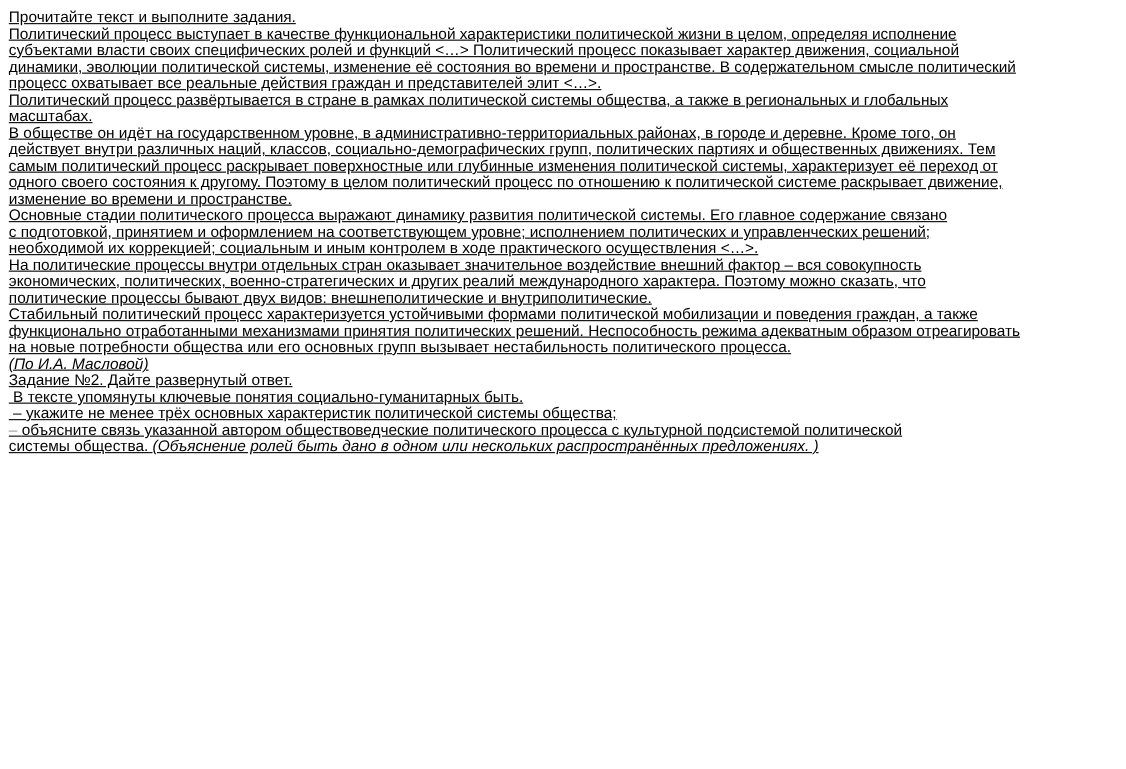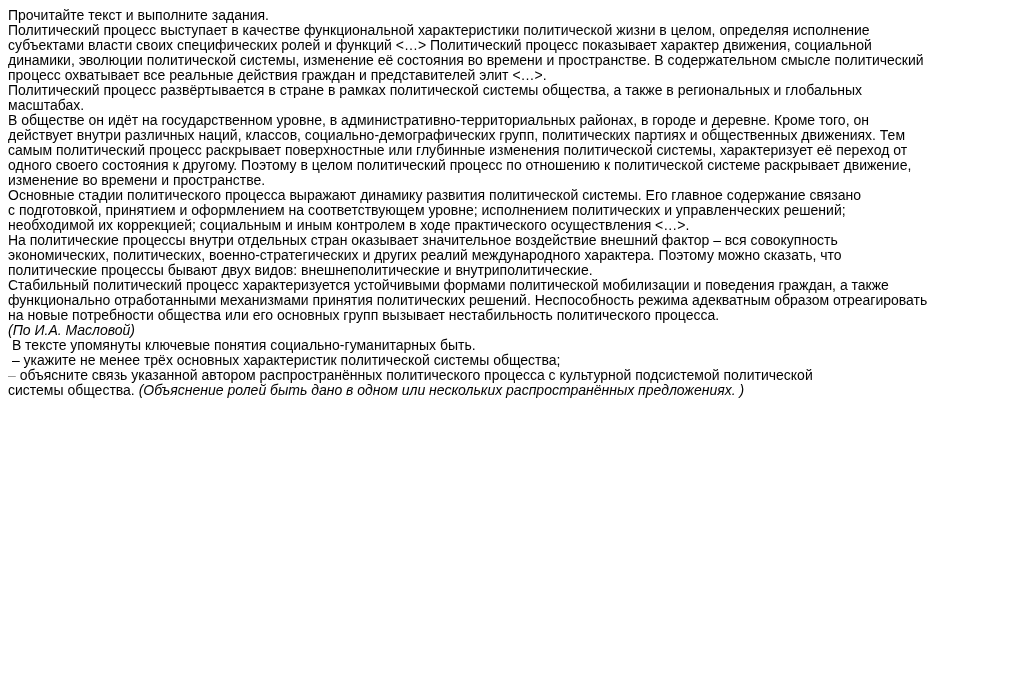--- a/index.html
+++ b/index.html
@@ -11,20 +11,21 @@
   }
   body {
     font-family: "Liberation Sans", "DejaVu Sans", sans-serif;
     font-size: 14px;
     line-height: 15px;
     color: #000000;
   }
   .doc {
     padding: 8px;
     width: 1024px;
+    text-decoration: underline;
   }
   .doc p {
     white-space: pre-wrap;
     margin: 0;
   }
   .mt-a { margin-top: 13px; }   
   .mt-b { margin-top: 14px; }   
   .mt-c { margin-top: 15px; }   
   .mt-d { margin-top: 17px; }   
   .mt-e { margin-top: 10px; }   
@@ -72,22 +73,23 @@
   <p class="mt-d">На политические процессы внутри отдельных стран оказывает значительное воздействие внешний фактор – вся совокупность
 экономических, политических, военно-стратегических и других реалий международного характера. Поэтому можно сказать, что
 политические процессы бывают двух видов: внешнеполитические и внутриполитические.</p>
 
   <p class="mt-e">Стабильный политический процесс характеризуется устойчивыми формами политической мобилизации и поведения граждан, а также
 функционально отработанными механизмами принятия политических решений. Неспособность режима адекватным образом отреагировать
 на новые потребности общества или его основных групп вызывает нестабильность политического процесса.</p>
 
   <p class="mt-f attribution">(По И.А. Масловой)</p>
 
+  <p class="mt-g">Задание №2. Дайте развернутый ответ.</p>
 
   <p class="mt-h"> В тексте упомянуты ключевые понятия социально-гуманитарных быть.</p>
 
 
   <p class="mt-j"> – укажите не менее трёх основных характеристик политической системы общества;</p>
 
-  <p class="mt-k"><span class="gray-dash">– </span><span>объясните связь указанной автором распространённых политического процесса с культурной подсистемой политической
+  <p class="mt-k"><span class="gray-dash">– </span><span>объясните связь указанной автором обществоведческие политического процесса с культурной подсистемой политической
 системы общества. </span><span class="italic-note">(Объяснение ролей быть дано в одном или нескольких распространённых предложениях. )</span></p>
 
 </div>
 
 </body></html>

